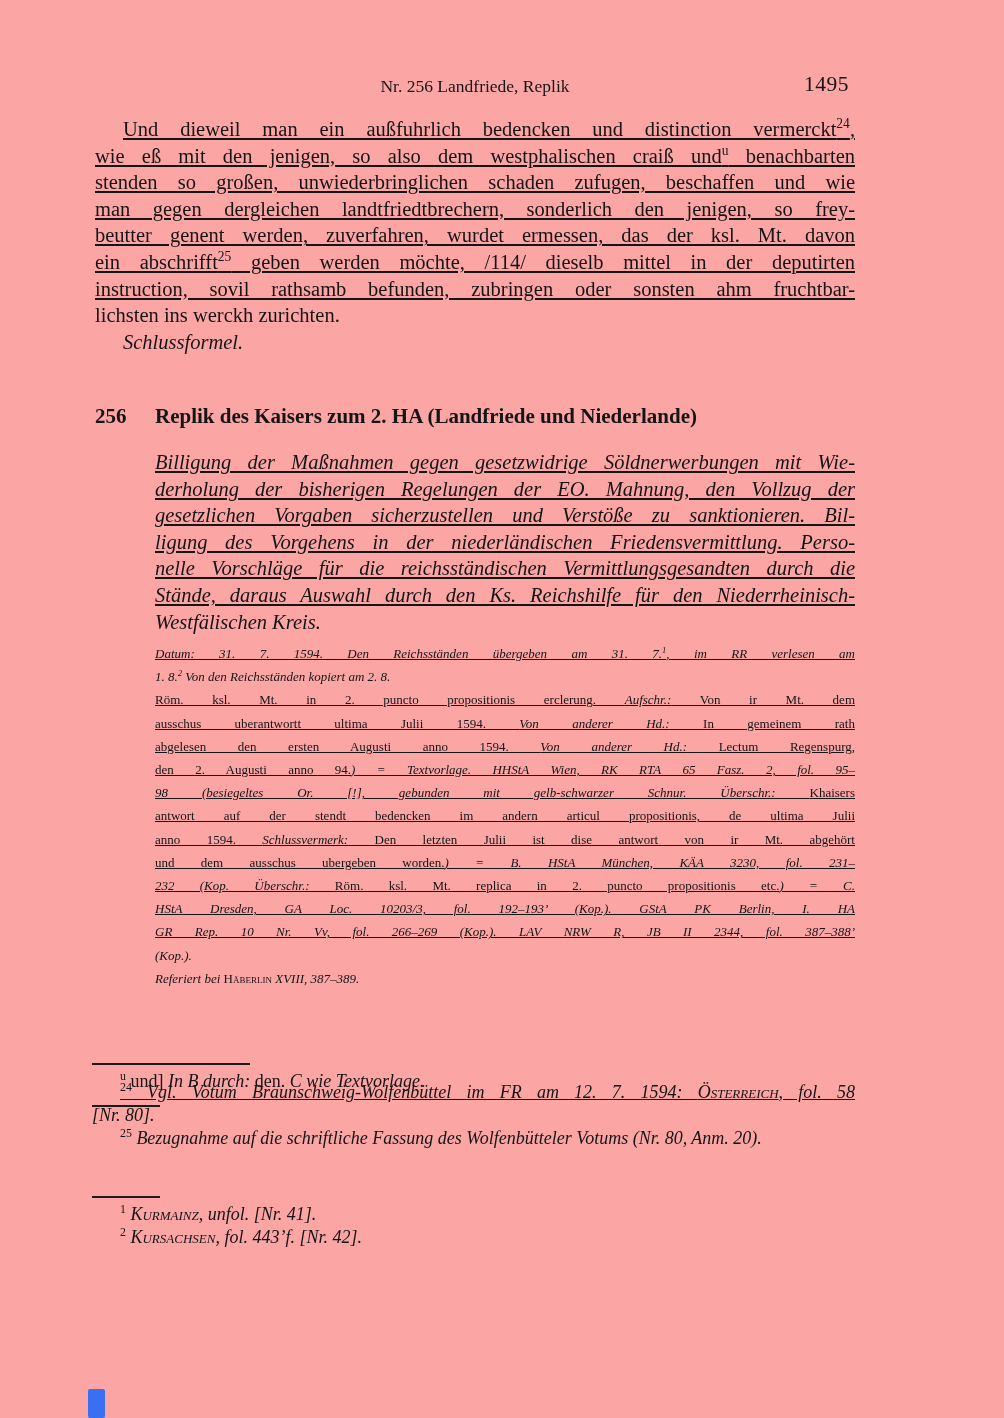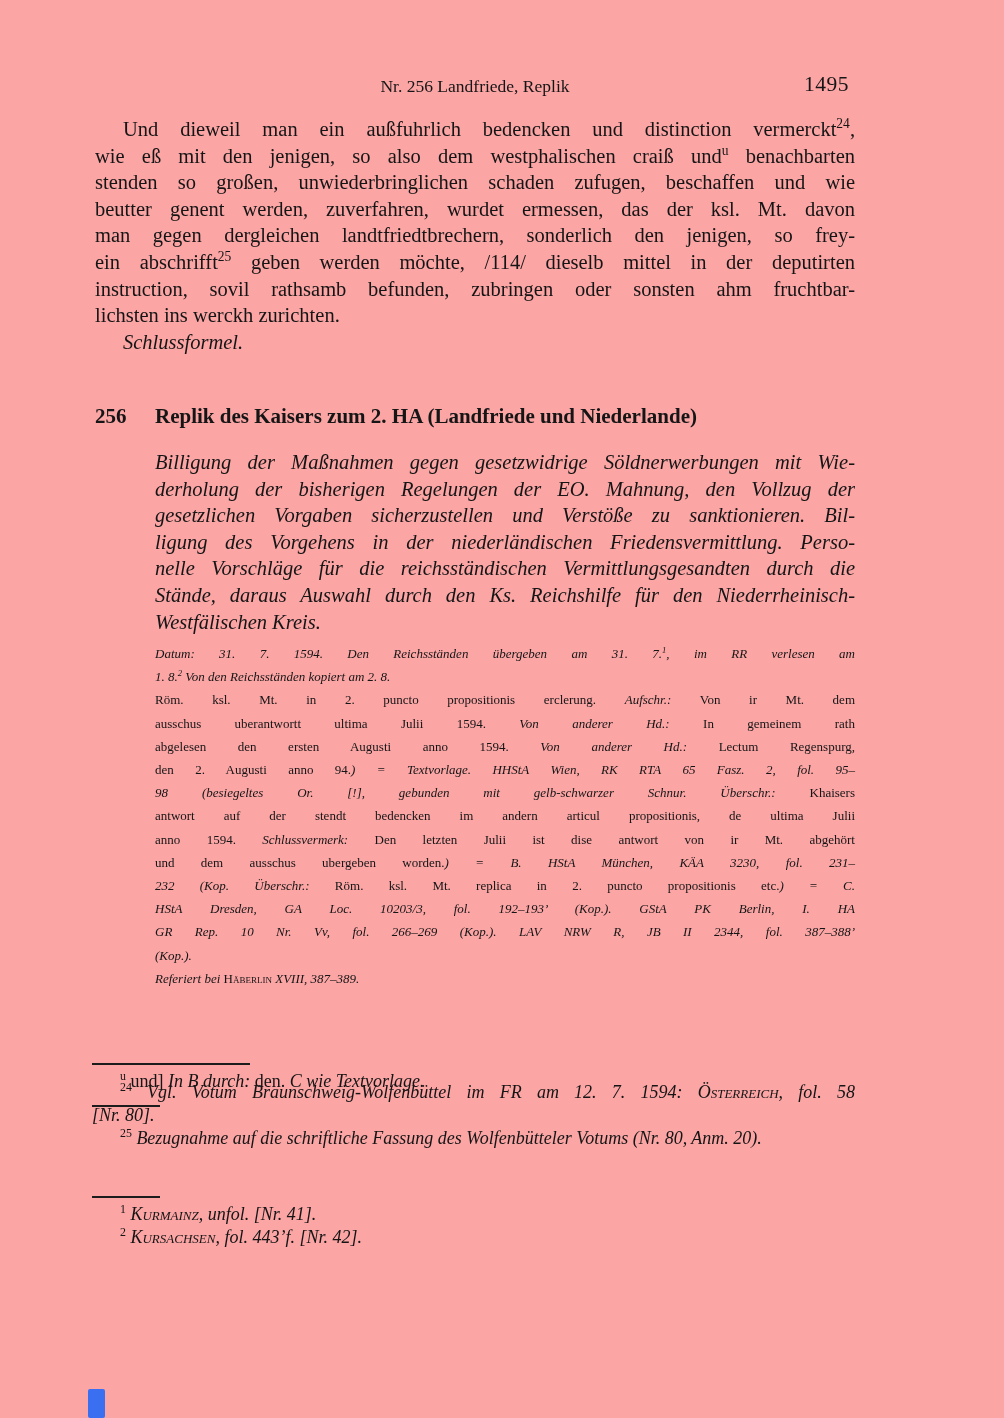--- a/index.html
+++ b/index.html
@@ -8,21 +8,21 @@
     width:1004px;height:1418px;
     background:#fca5a5;
     font-family:"Liberation Serif","DejaVu Serif",serif;
     color:#151515;
     overflow:hidden;
     margin:0 auto;
   }
   .block{position:absolute;left:95px;width:760px;}
   .indented{left:155px;width:700px;}
   .line{white-space:normal;}
-  .line.just{text-align:justify;text-align-last:justify;-moz-text-align-last:justify;text-justify:inter-word;}
+  .line.just{text-align:justify;text-align-last:justify;-moz-text-align-last:justify;text-justify:inter-word;text-decoration:underline;}
   .line.ind{text-indent:28px;}
   .s-r{font-style:normal;}
   .s-i{font-style:italic;}
   .s-sc{font-variant:small-caps;}
   .s-isc{font-style:italic;font-variant:small-caps;}
   .s-sup{vertical-align:super;font-size:66%;line-height:0;}
   .s-isup{vertical-align:super;font-size:66%;line-height:0;font-style:italic;}
 
   .running-header{top:76px;height:30px;font-size:17.5px;}
   .running-title{display:block;text-align:center;}
@@ -56,22 +56,22 @@
 
   <div class="block running-header">
     <span class="running-title">Nr. 256 Landfriede, Replik</span>
     <span class="page-number">1495</span>
   </div>
 
   <div class="block main-paragraph">
       <div class="line just ind"><span class="s-r">Und dieweil man ein außfuhrlich bedencken und distinction vermerckt</span><span class="s-sup">24</span><span class="s-r">,</span></div>
       <div class="line just"><span class="s-r">wie eß mit den jenigen, so also dem westphalischen craiß und</span><span class="s-sup">u</span><span class="s-r"> benachbarten</span></div>
       <div class="line just"><span class="s-r">stenden so großen, unwiederbringlichen schaden zufugen, beschaffen und wie</span></div>
+      <div class="line just"><span class="s-r">man gegen dergleichen landtfriedtbrechern, sonderlich den jenigen, so frey-</span></div>
       <div class="line just"><span class="s-r">beutter genent werden, zuverfahren, wurdet ermessen, das der ksl. Mt. davon</span></div>
-      <div class="line just"><span class="s-r">man gegen dergleichen landtfriedtbrechern, sonderlich den jenigen, so frey-</span></div>
       <div class="line just"><span class="s-r">ein abschrifft</span><span class="s-sup">25</span><span class="s-r"> geben werden möchte, /114/ dieselb mittel in der deputirten</span></div>
       <div class="line just"><span class="s-r">instruction, sovil rathsamb befunden, zubringen oder sonsten ahm fruchtbar-</span></div>
       <div class="line"><span class="s-r">lichsten ins werckh zurichten.</span></div>
     </div>
 
   <div class="block closing-formula">
       <div class="line ind"><span class="s-i">Schlussformel.</span></div>
     </div>
 
   <div class="block entry-heading">

